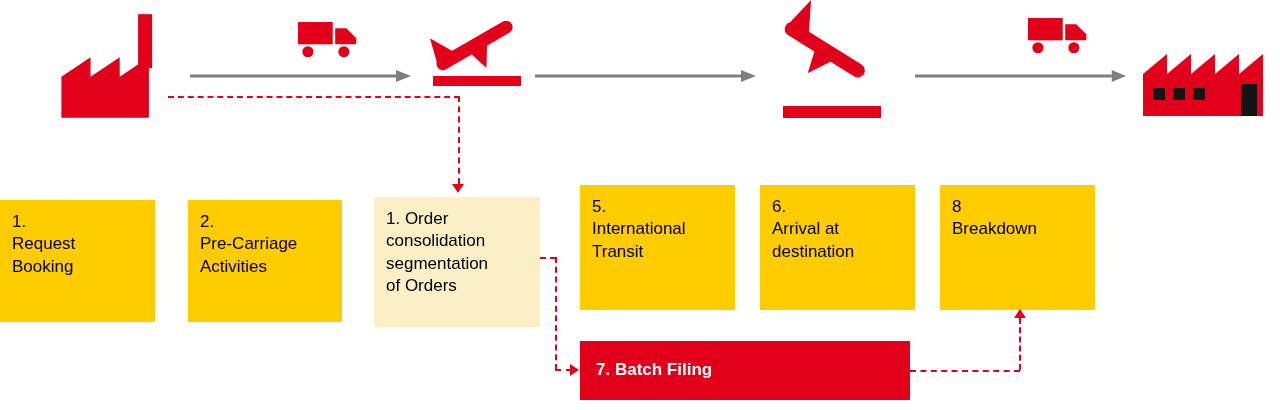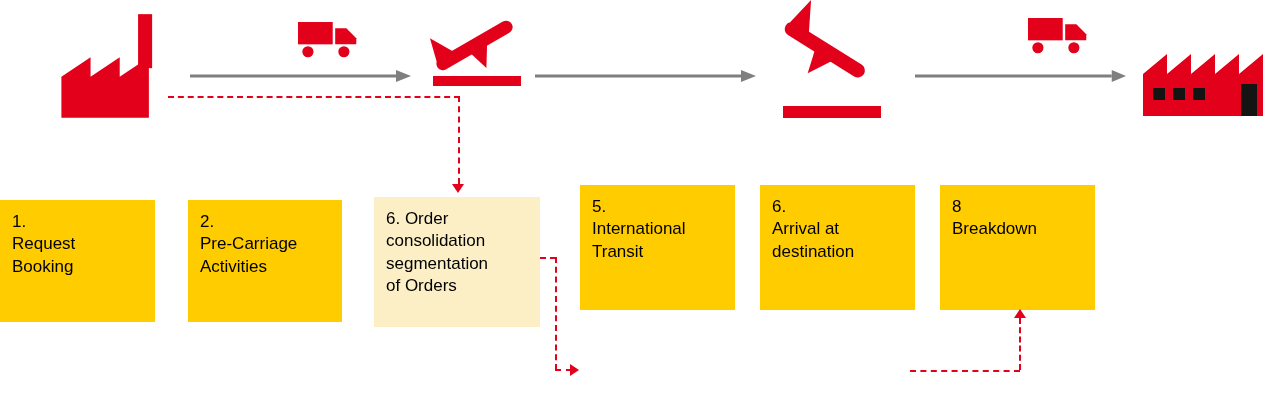--- a/index.html
+++ b/index.html
@@ -153,30 +153,31 @@
   <div class="dash dash-h" id="dashA-h"></div>
   <div class="dash dash-v" id="dashA-v"></div>
   <div class="tri tri-down" id="dashA-arrow"></div>
 
   <div class="box yellow" id="step-1">1.
 Request
 Booking</div>
   <div class="box yellow" id="step-2">2.
 Pre-Carriage
 Activities</div>
-  <div class="box cream" id="step-3">6. Order
+  <div class="box cream" id="step-3">1. Order
 consolidation
 segmentation
 of Orders</div>
   <div class="box yellow" id="step-5">5.
 International
 Transit</div>
   <div class="box yellow" id="step-6">6.
 Arrival at
 destination</div>
+  <div class="box red" id="step-7">7. Batch Filing</div>
   <div class="box yellow" id="step-8">8
 Breakdown</div>
 
   <div class="dash dash-h" id="dashB-h1"></div>
   <div class="dash dash-v" id="dashB-v"></div>
   <div class="dash dash-h" id="dashB-h2"></div>
   <div class="tri tri-right" id="dashB-arrow"></div>
 
   <div class="dash dash-h" id="dashC-h"></div>
   <div class="dash dash-v" id="dashC-v"></div>

